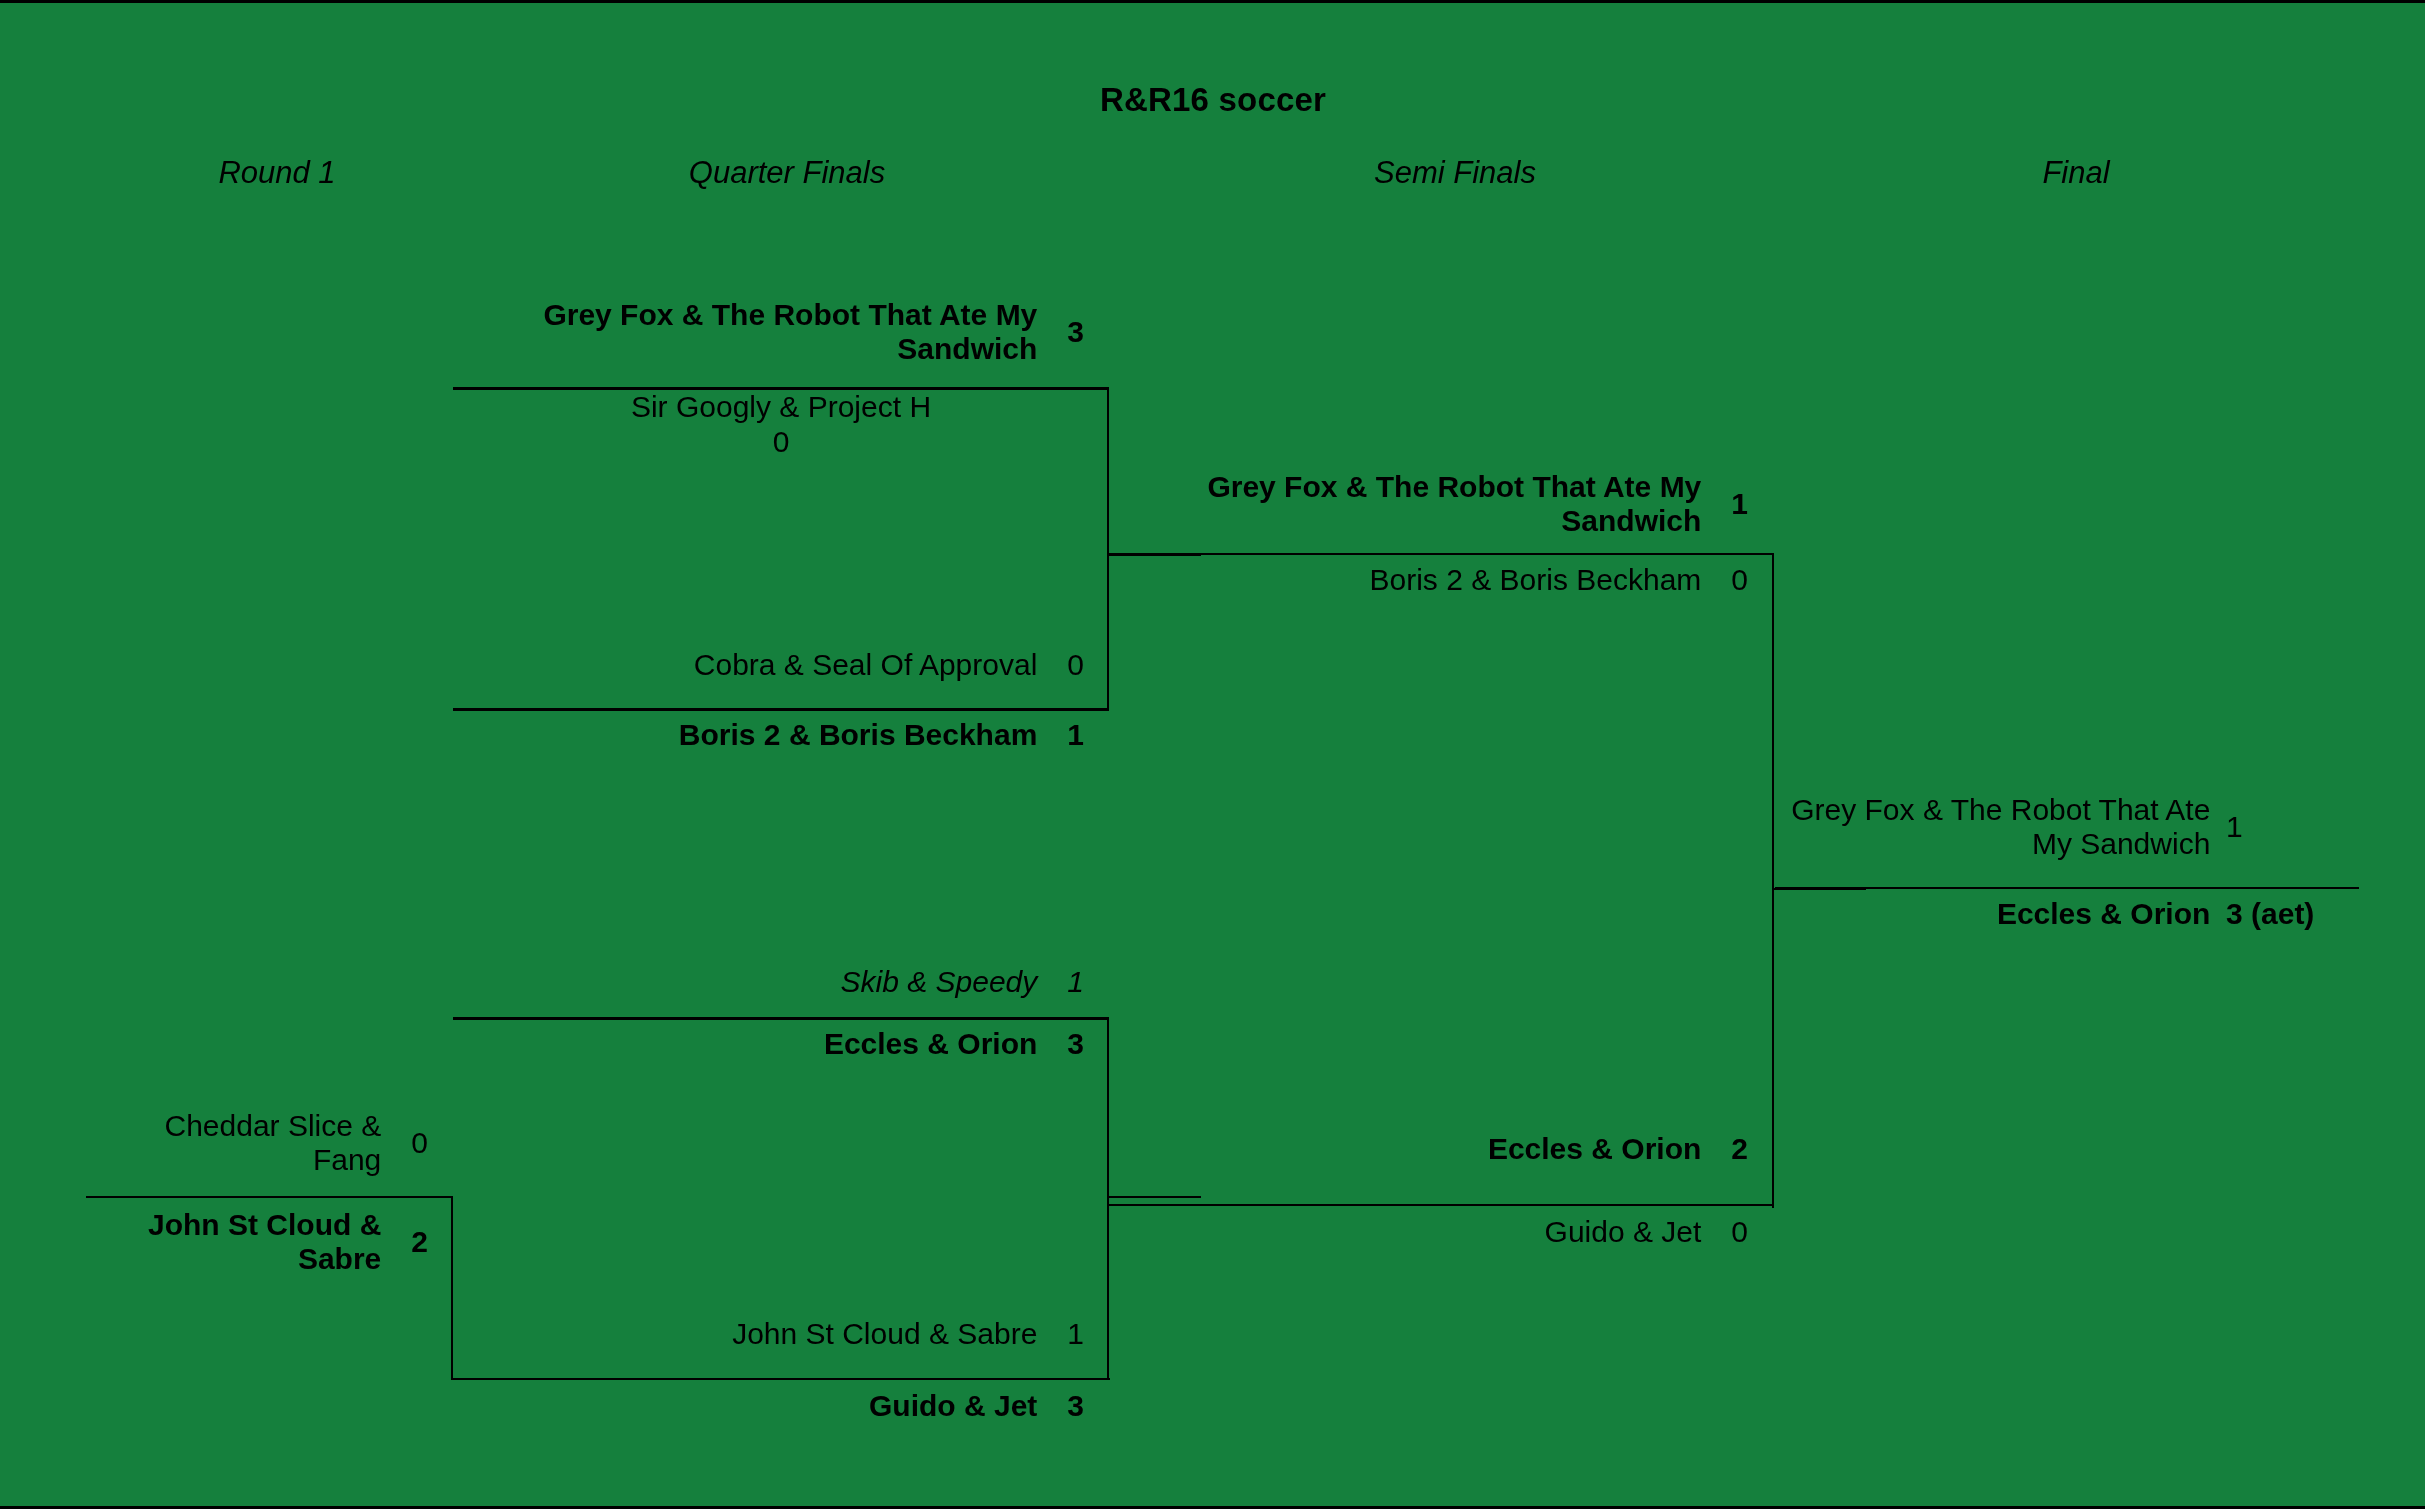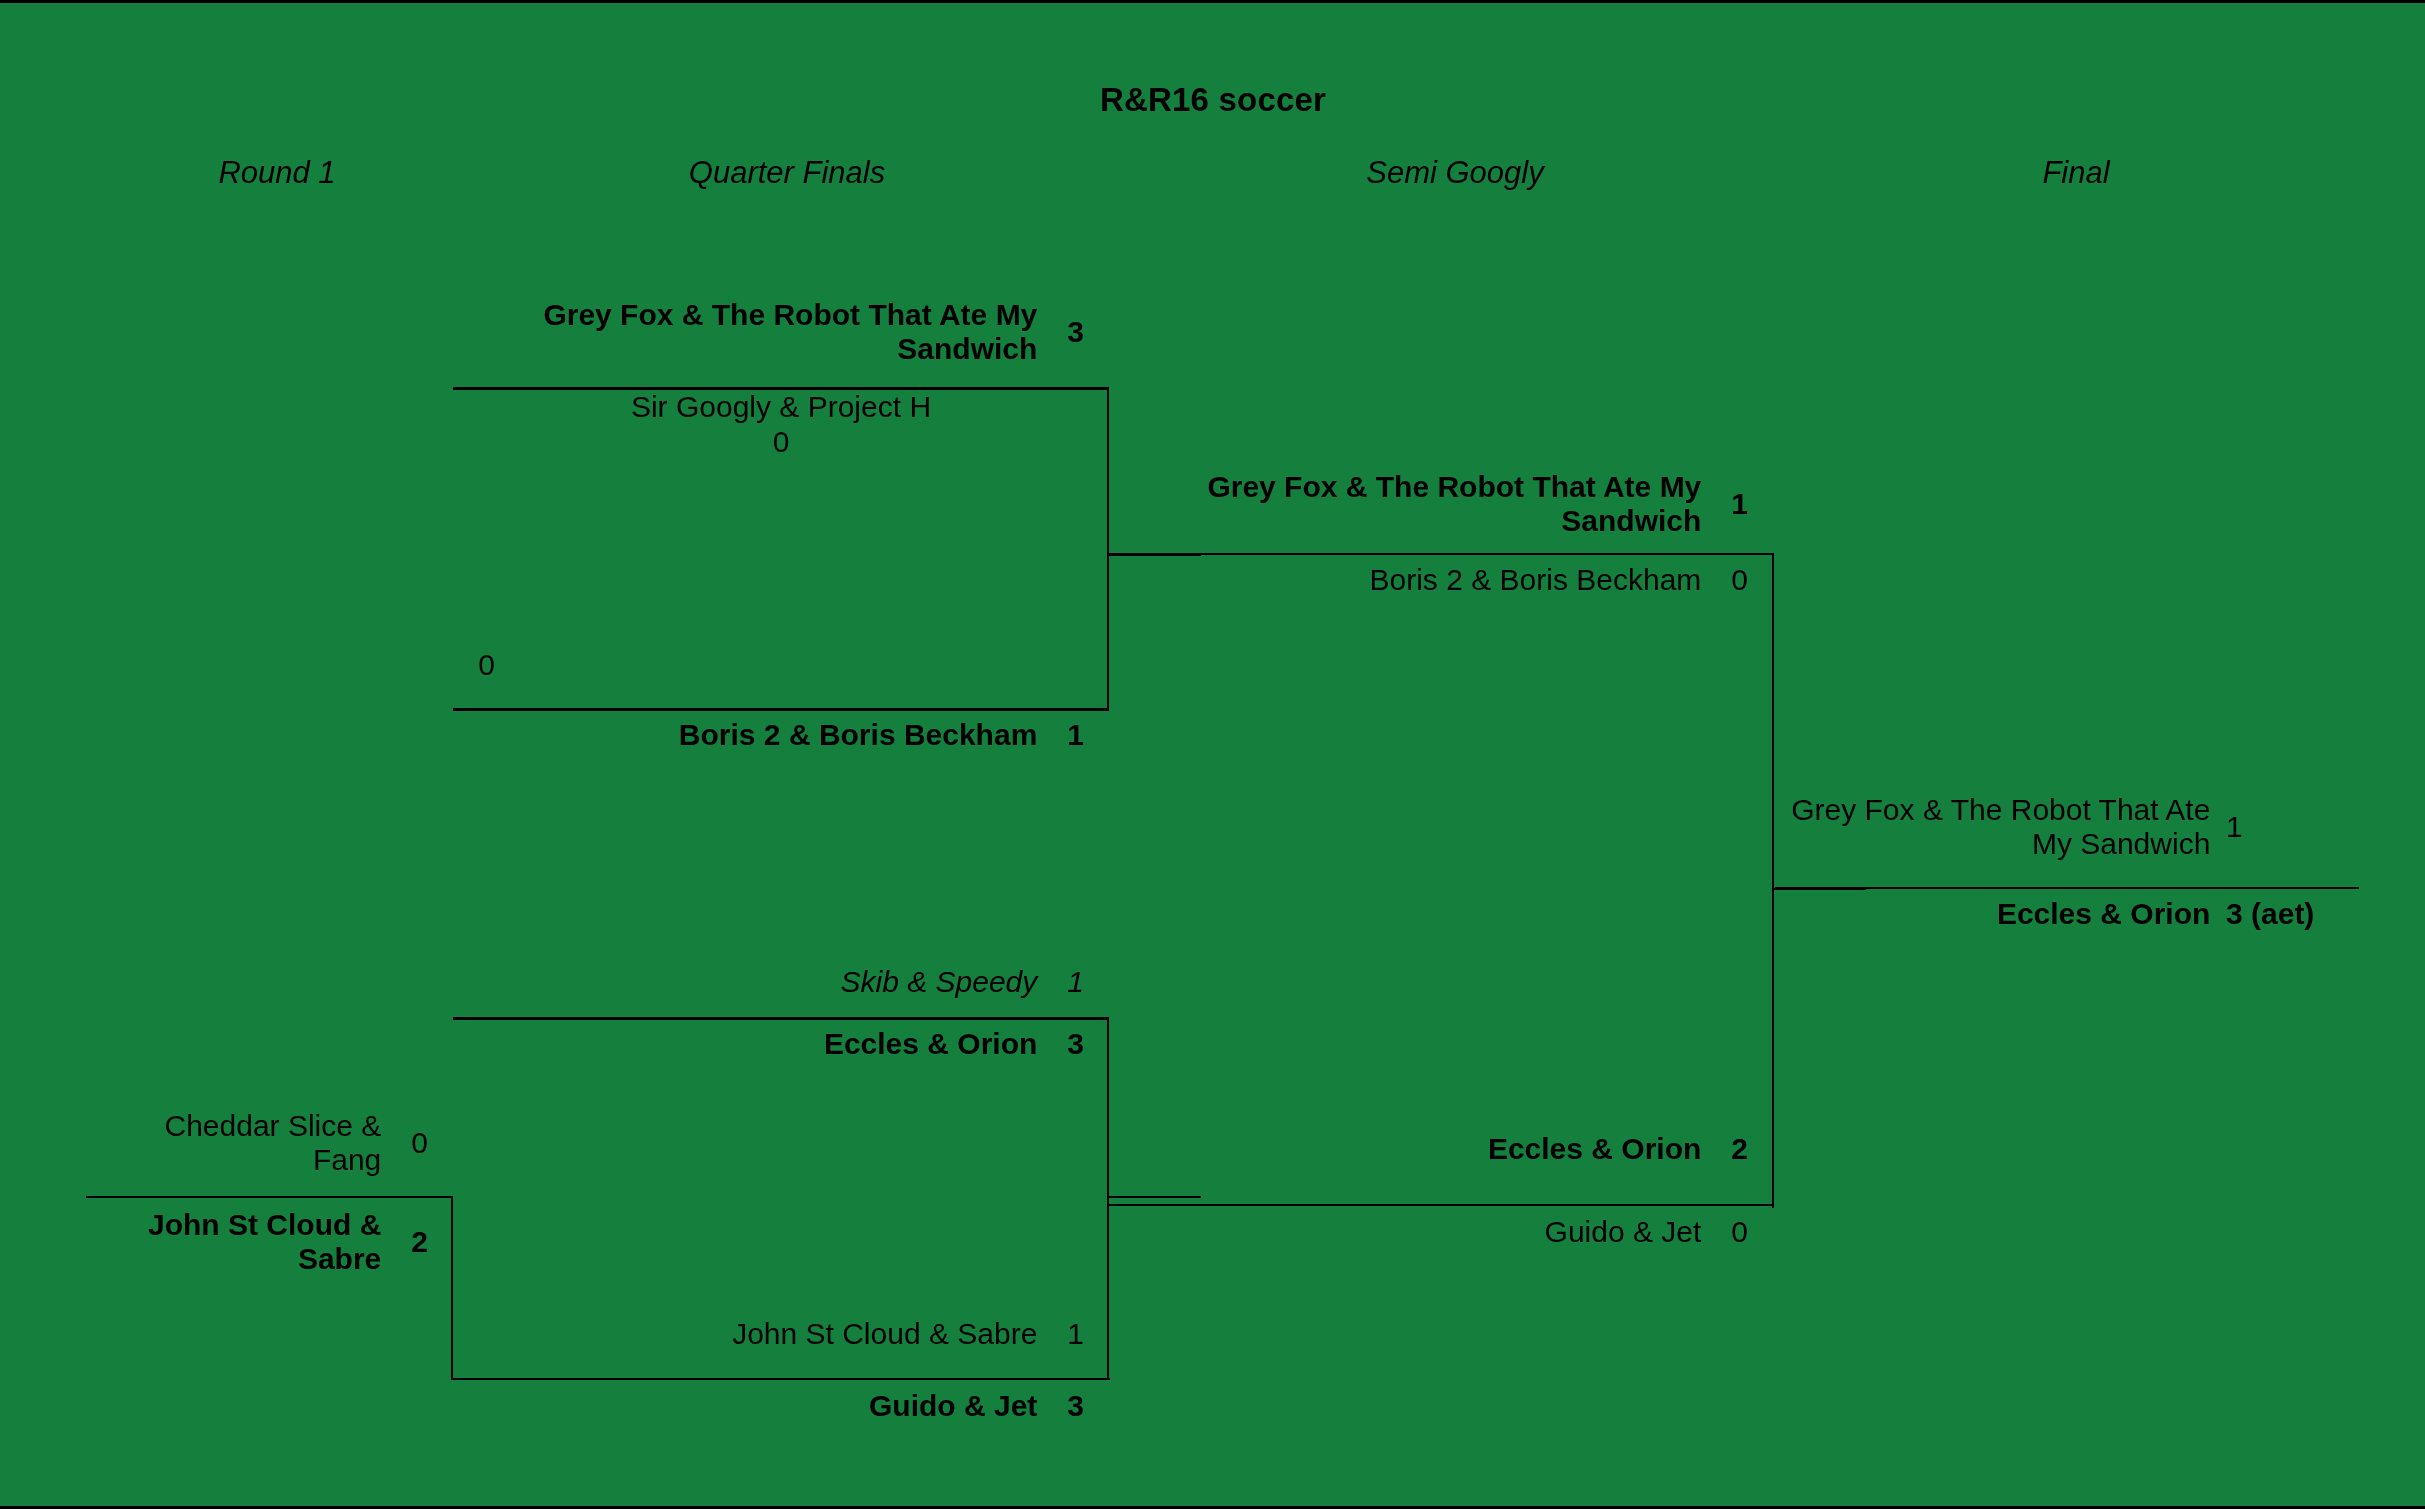--- a/index.html
+++ b/index.html
@@ -85,34 +85,35 @@
 </style>
 </head>
 <body>
 
 <div id="stage">
 
   <div class="title">R&amp;R16 soccer</div>
 
   <div class="round-head" style="left:277px;">Round 1</div>
   <div class="round-head" style="left:787px;">Quarter Finals</div>
-  <div class="round-head" style="left:1455px;">Semi Googly</div>
+  <div class="round-head" style="left:1455px;">Semi Finals</div>
   <div class="round-head" style="left:2076px;">Final</div>
 
   <div class="slot win" style="left:453px; top:286px; width:656px; height:86px;">
     <span class="team">Grey Fox &amp; The Robot That Ate My Sandwich</span>
     <span class="score">3</span>
   </div>
   <div class="hline" style="left:453px; top:384px; width:656px;"></div>
   <div class="slot lose" style="left:453px; top:387px; width:656px; height:48px;flex-direction:column;">
     <span class="team">Sir Googly &amp; Project H</span>
     <span class="score">0</span>
   </div>
 
   <div class="slot lose" style="left:453px; top:638px; width:656px; height:48px;">
+    <span class="team">Cobra &amp; Seal Of Approval</span>
     <span class="score">0</span>
   </div>
   <div class="hline" style="left:453px; top:705px; width:656px;"></div>
   <div class="slot win" style="left:453px; top:708px; width:656px; height:48px;">
     <span class="team">Boris 2 &amp; Boris Beckham</span>
     <span class="score">1</span>
   </div>
 
   <div class="vline thin" style="left:1107px; top:384px; height:323px;"></div>
   <div class="hline thin" style="left:1107px; top:551px; width:94px;"></div>

